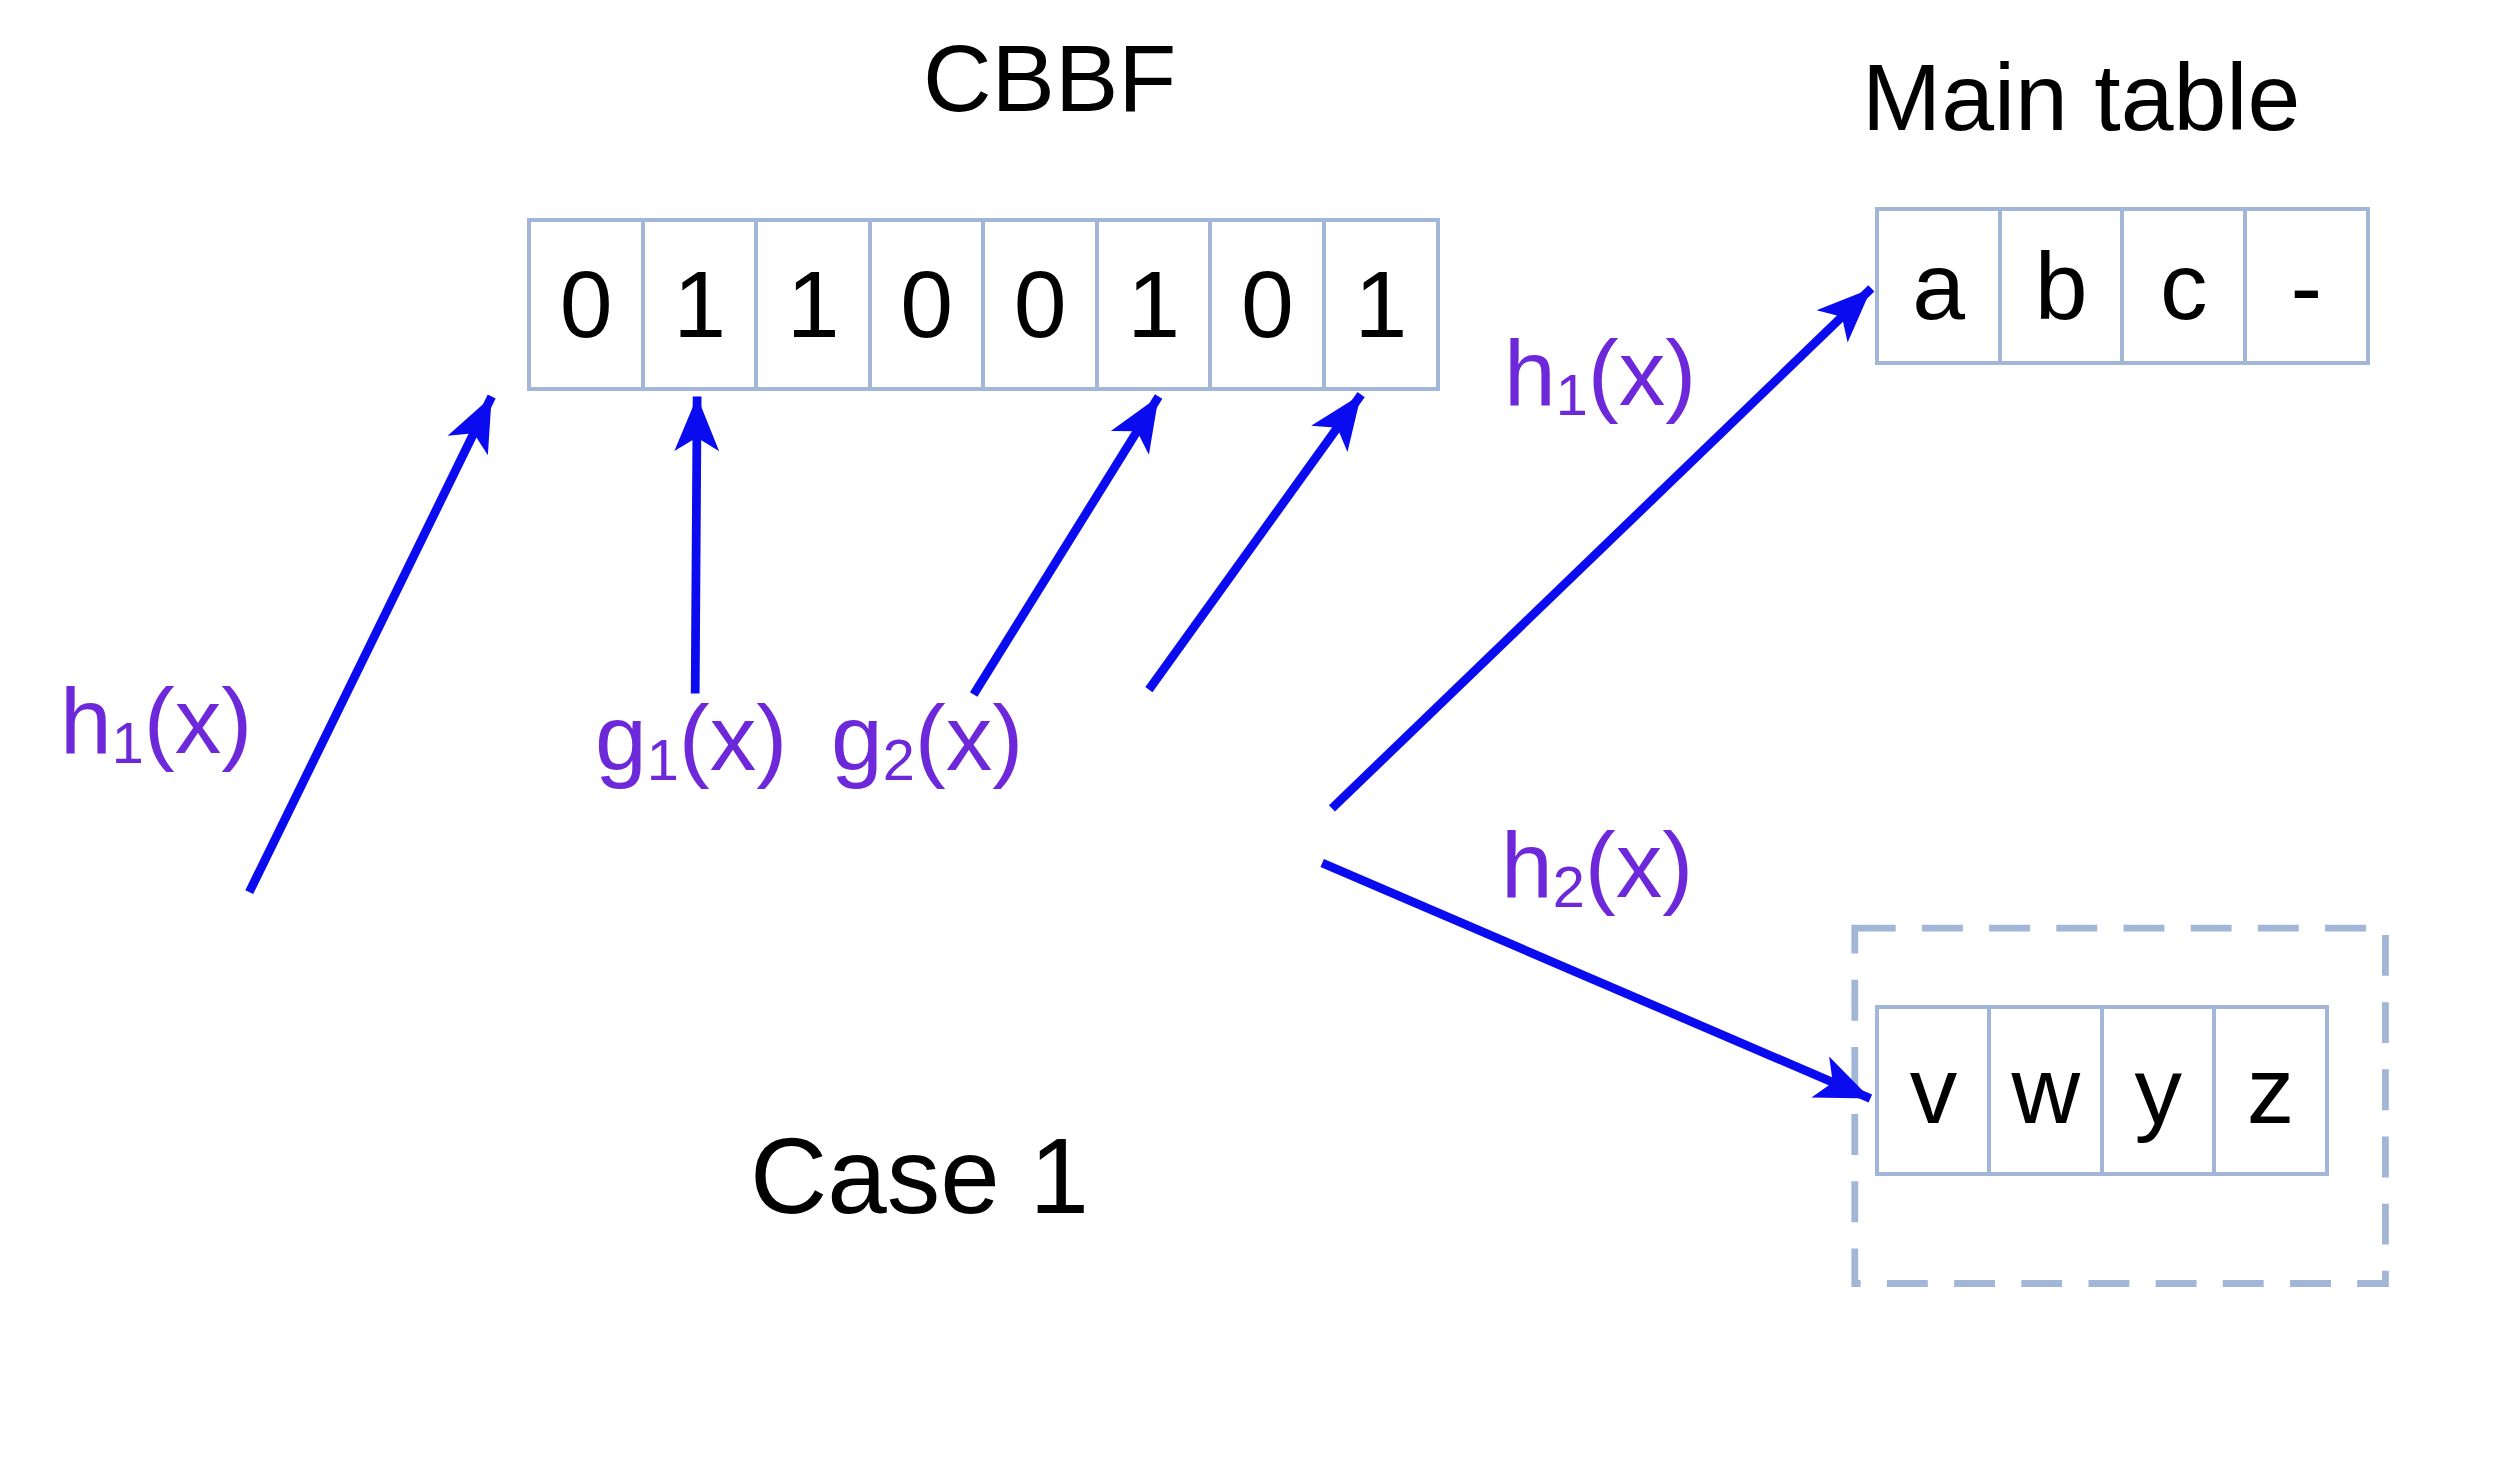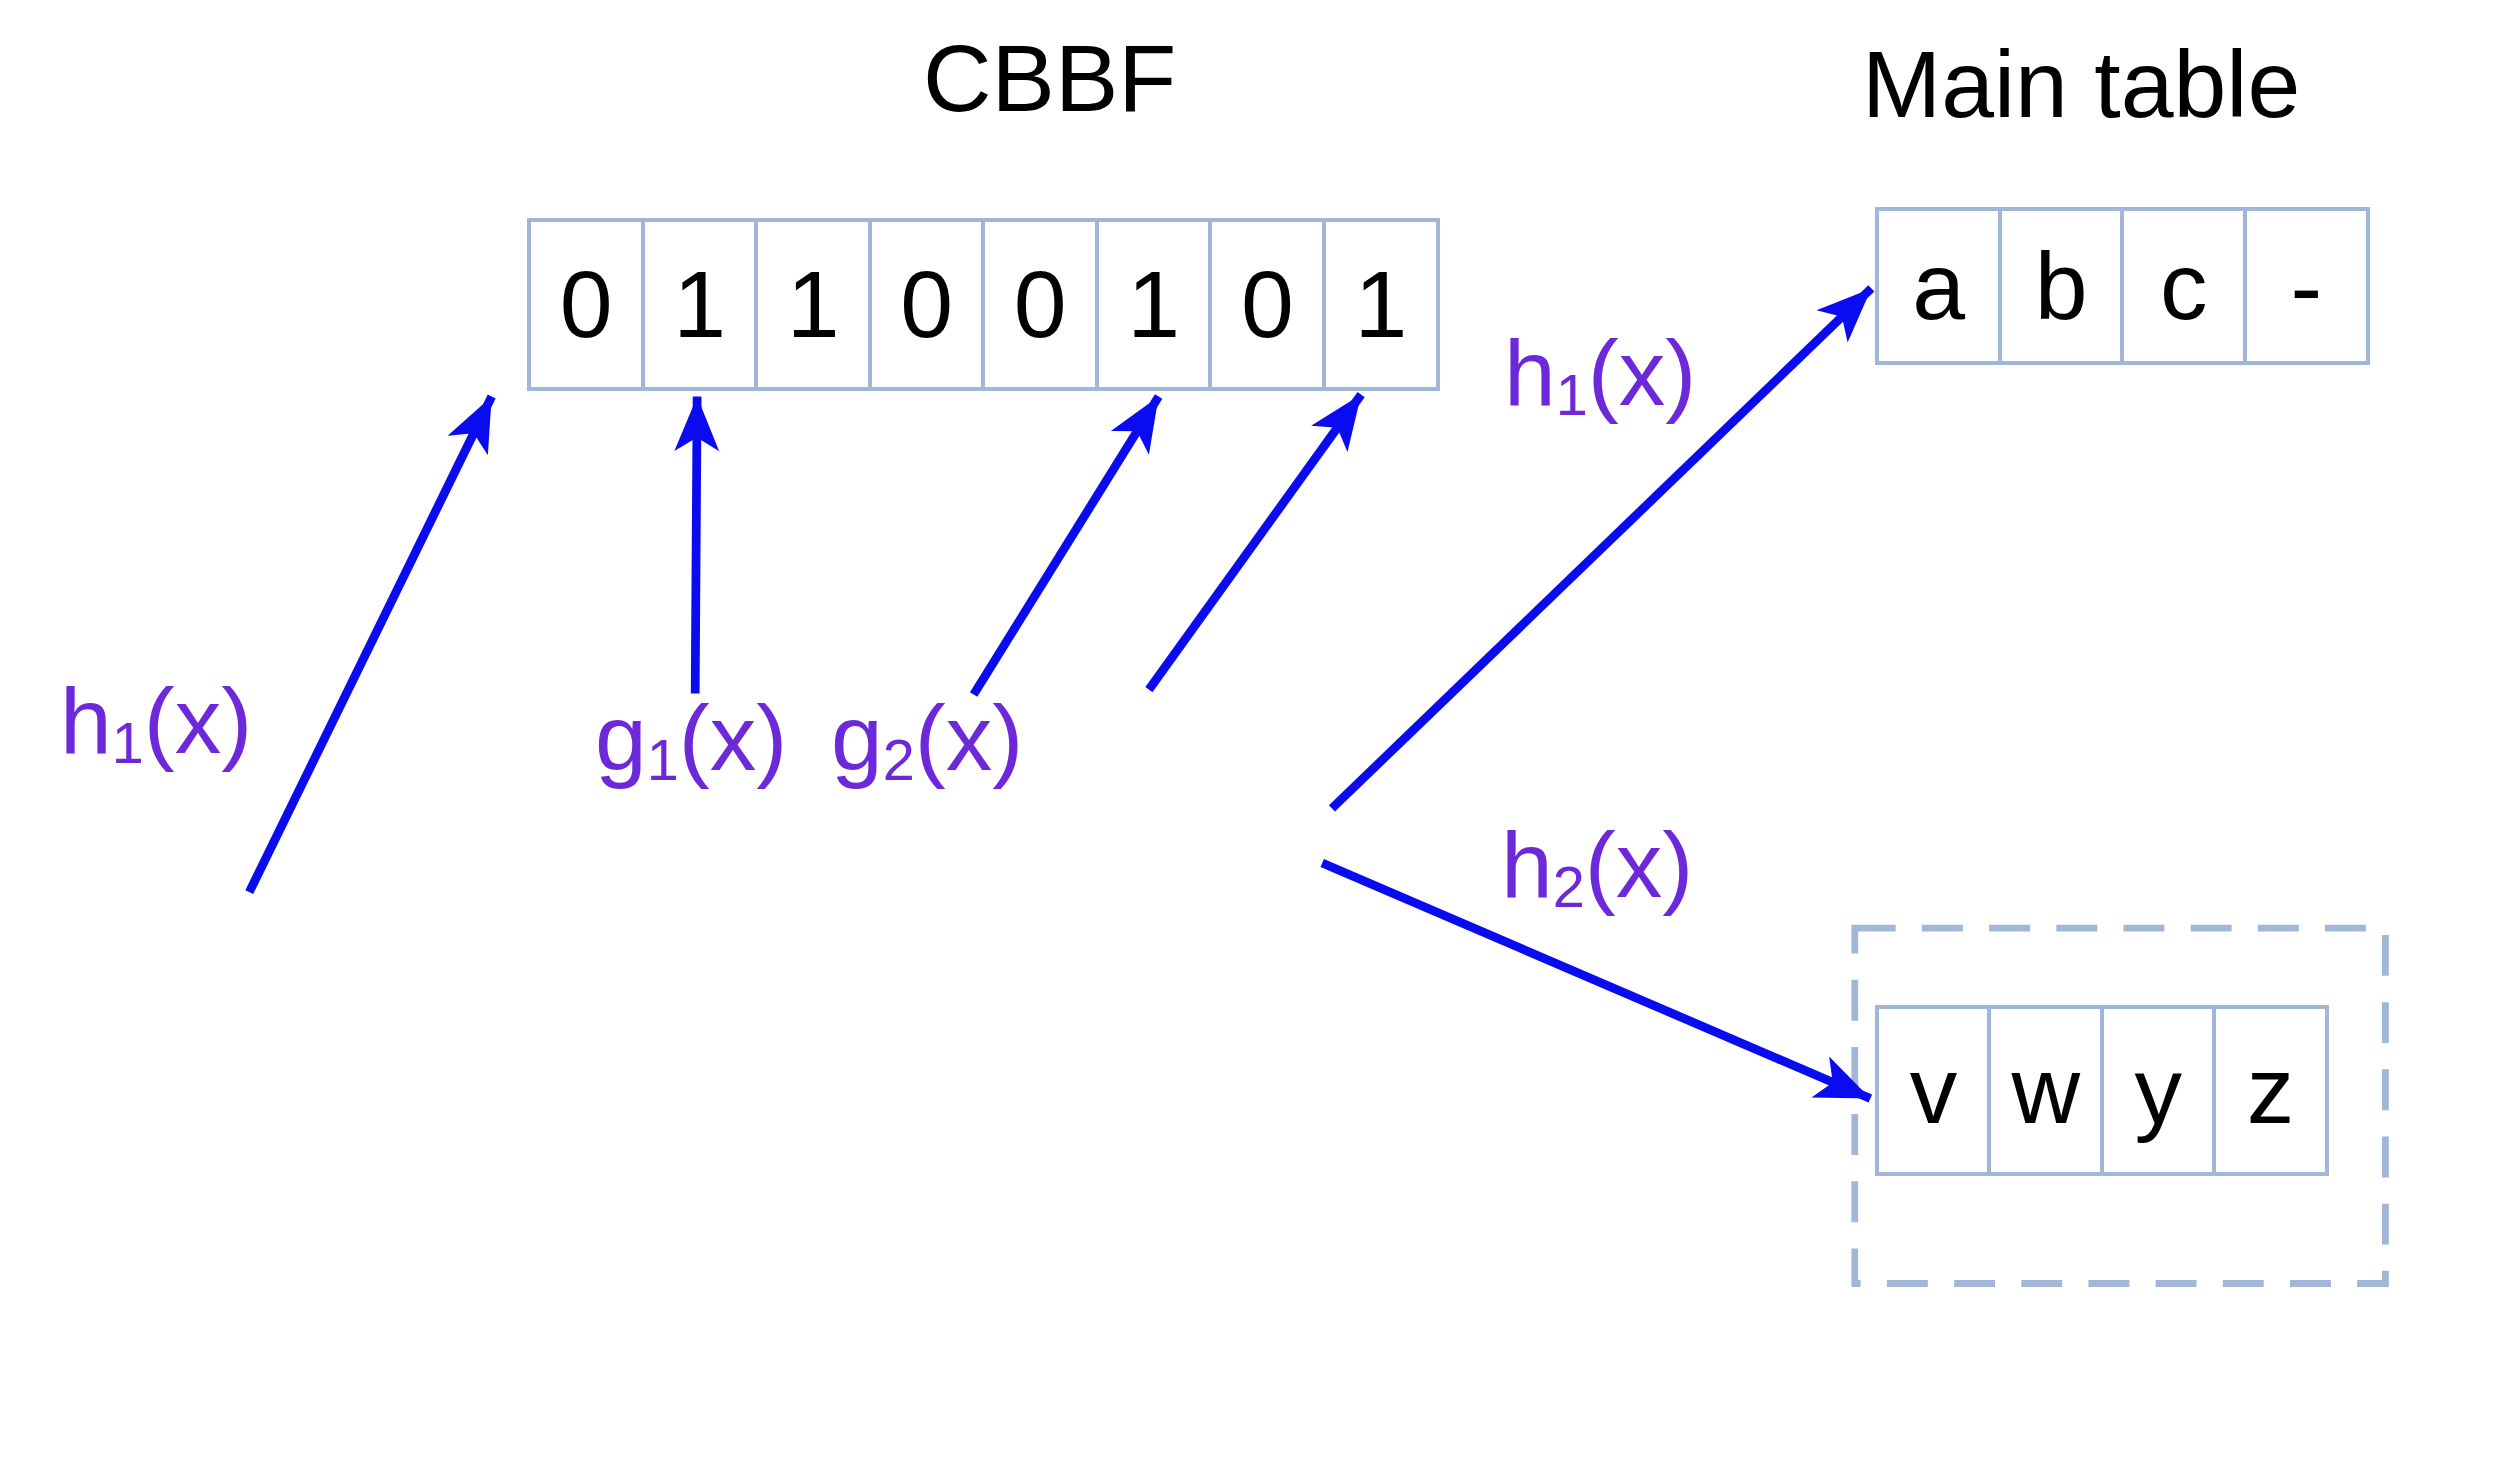--- a/index.html
+++ b/index.html
@@ -70,22 +70,23 @@
     pointer-events:none;
   }
 </style>
 </head>
 <body>
 
 <div id="stage">
 
   <div class="title" style="left:923px; top:17.5px;">CBBF</div>
 
-  <div class="title" style="left:1862px; top:24px;">Main table</div>
+  <div class="title" style="left:1862px; top:37px;">Main table</div>
 
+  <div class="case-title" style="left:750px; top:1108px;">Case 1</div>
 
 
   <div class="cellrow" style="left:527px; top:218px; width:913px; height:173px;">
       <div class="cell">0</div>
       <div class="cell">1</div>
       <div class="cell">1</div>
       <div class="cell">0</div>
       <div class="cell">0</div>
       <div class="cell">1</div>
       <div class="cell">0</div>

